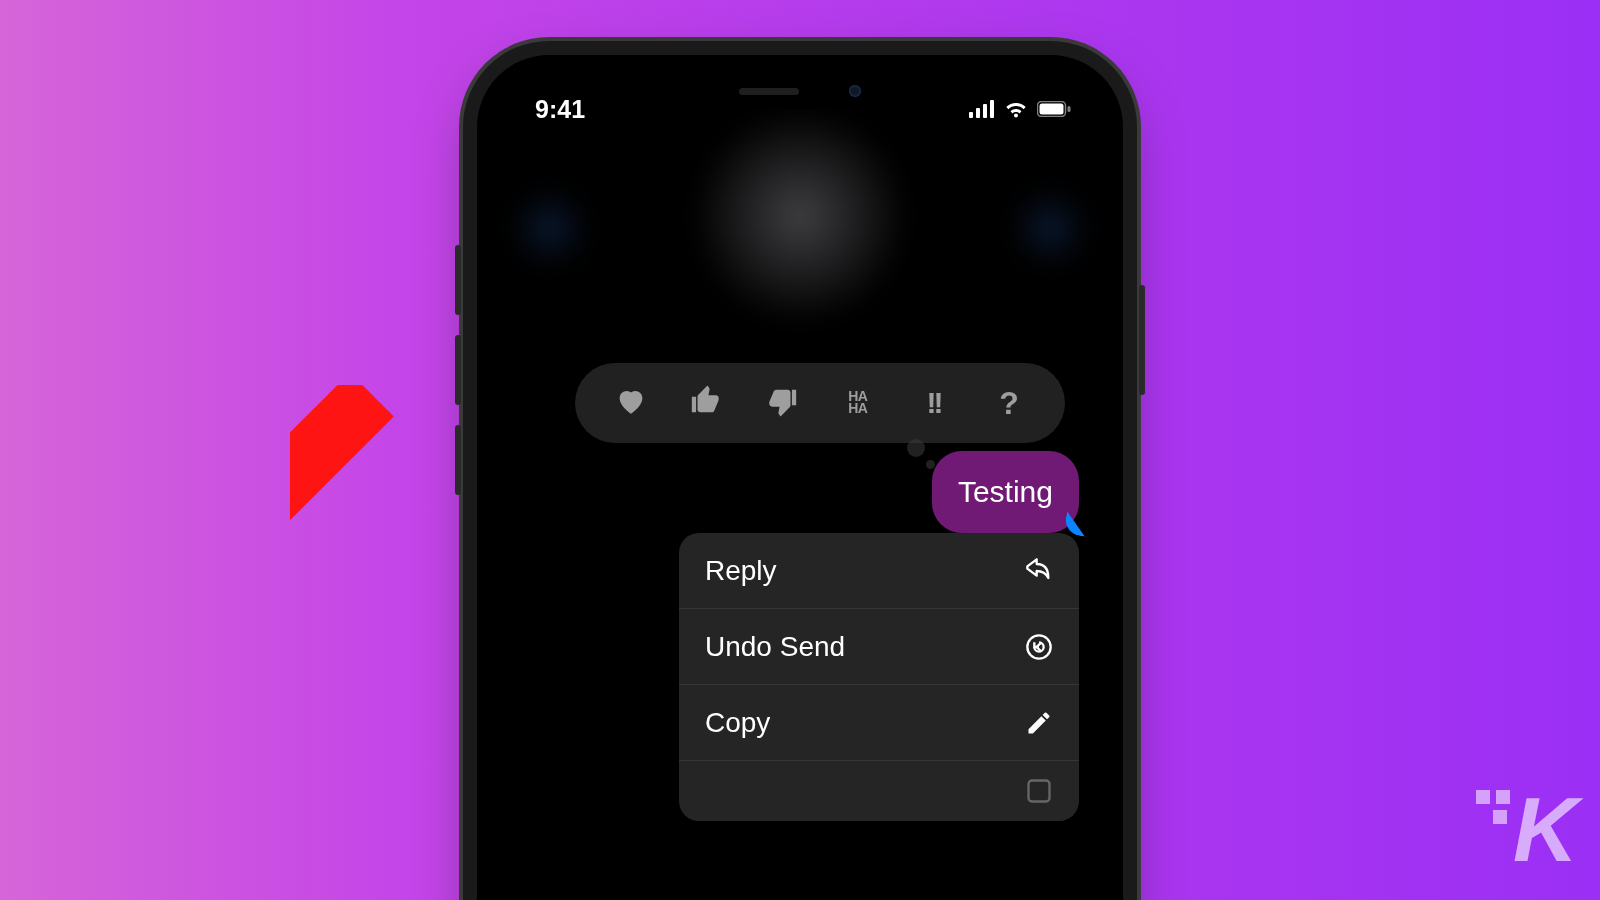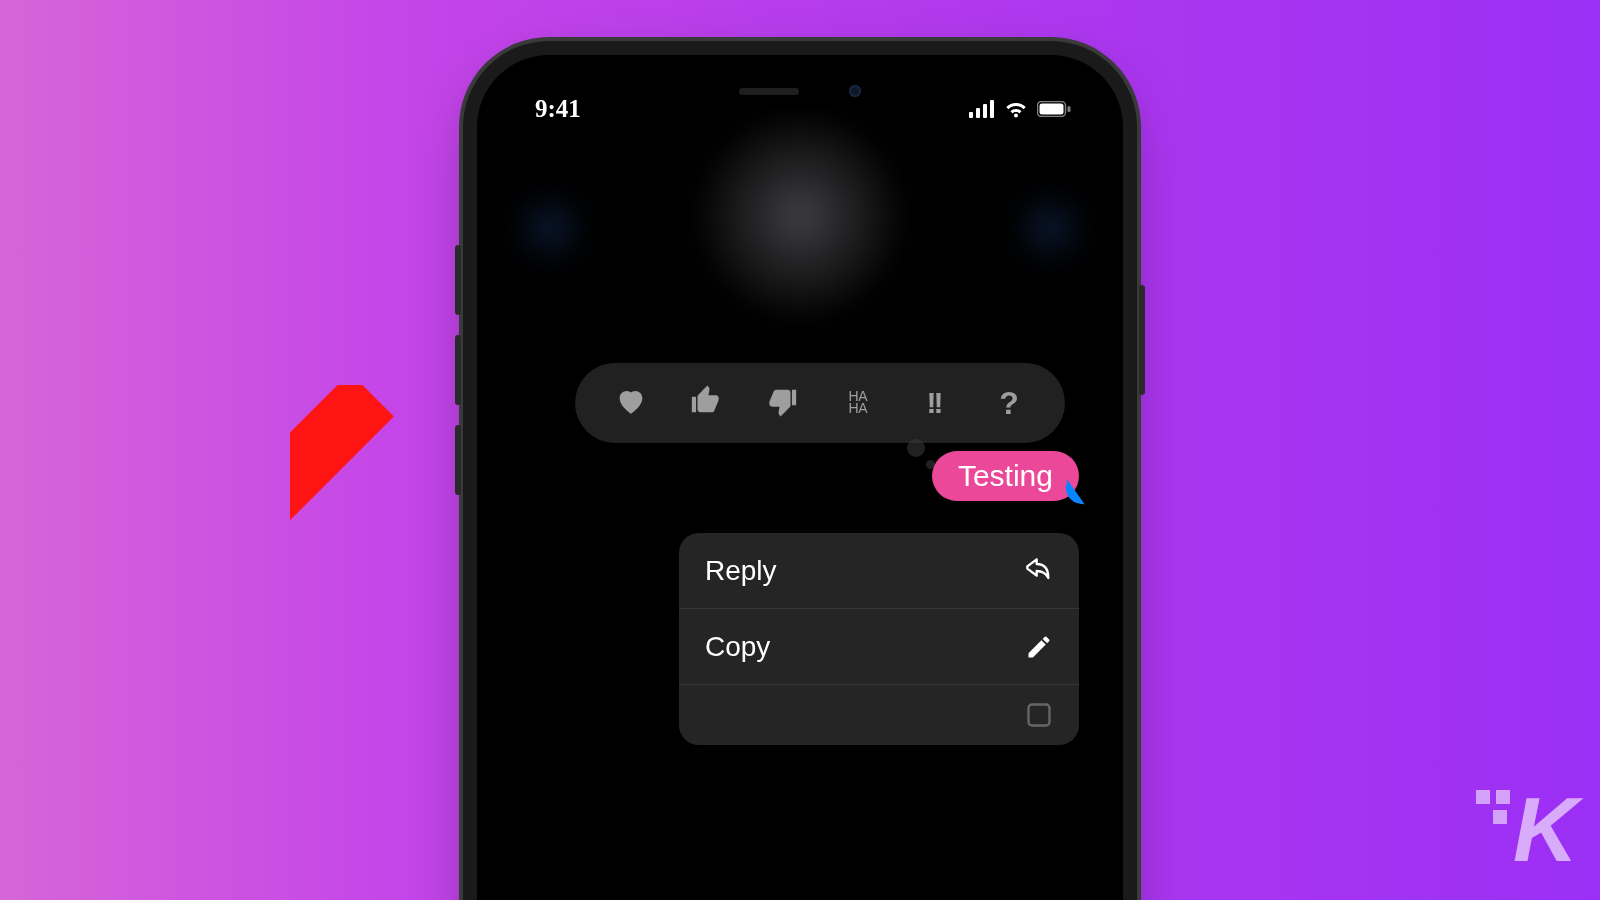--- a/index.html
+++ b/index.html
@@ -80,21 +80,20 @@
       left: 0; right: 0;
       height: 44px;
       display: flex;
       justify-content: space-between;
       align-items: center;
       padding: 0 34px 0 40px;
       color: #fff;
       font-weight: 600;
       font-size: 25px;
       z-index: 5;
-      font-family: Liberation Serif, serif;
     }
     .status-icons { display: flex; align-items: center; gap: 8px; }
     .status-icons svg { display: block; }
 
     
     .header-blur {
       position: absolute;
       top: 0; left: 0; right: 0;
       height: 260px;
       background: radial-gradient(circle at 50% 55%, rgba(180,180,190,0.35) 0%, rgba(0,0,0,0) 32%);
@@ -112,21 +111,21 @@
       height: 80px;
       background: rgba(60,60,60,0.55);
       border-radius: 40px;
       display: flex;
       align-items: center;
       justify-content: space-around;
       padding: 0 18px;
     }
     .tapback { color: #9e9e9e; display:flex; align-items:center; justify-content:center; width:40px; height:40px; }
     .tapback svg { width: 34px; height: 34px; }
-    .haha { font-weight: 400; font-size: 14px; line-height: 0.85; text-align:center; color:#9e9e9e; letter-spacing:-0.5px;}
+    .haha { font-weight: 700; font-size: 14px; line-height: 0.85; text-align:center; color:#9e9e9e; letter-spacing:-0.5px;}
     .bangs { font-weight: 900; font-size: 30px; color:#9e9e9e; letter-spacing:-3px;}
     .qmark { font-weight: 800; font-size: 32px; color:#9e9e9e;}
 
     .tapback-stem {
       position:absolute;
       bottom:-14px;
       right:140px;
       width:18px; height:18px;
       background: rgba(60,60,60,0.55);
       border-radius:50%;
@@ -138,24 +137,24 @@
       width:9px; height:9px;
       background: rgba(60,60,60,0.55);
       border-radius:50%;
     }
 
     
     .msg-bubble {
       position: absolute;
       top: 378px;
       right: 26px;
-      background: #ec4899;
+      background: #701a75;
       color: #fff;
       font-size: 30px;
-      padding: 8px 26px;
+      padding: 24px 26px;
       border-radius: 30px;
     }
     .msg-tail {
       position:absolute;
       bottom:-2px; right:-8px;
       width:22px; height:22px;
       background:#0a84ff;
       border-bottom-left-radius:16px;
       clip-path: polygon(0 0, 100% 100%, 0 100%);
       transform: rotate(10deg);
@@ -308,20 +307,32 @@
     <div class="context-menu">
       <div class="menu-item">
         <span class="menu-label">Reply</span>
         <span class="menu-icon">
           <svg viewBox="0 0 24 24" fill="none" stroke="#fff" stroke-width="2">
               <path d="M20 8l-8-6v4C4 6 2 12 2 18c2-4 6-6 10-6v4l8-6z" stroke-linejoin="round" transform="scale(-1,1) translate(-22,0)"></path>
             </svg>
         </span>
       </div>
       <div class="menu-item">
+        <span class="menu-label">Undo Send</span>
+        <span class="menu-icon">
+          <svg viewBox="0 0 24 24" fill="none" stroke="#fff" stroke-width="2">
+              <circle cx="12" cy="12" r="10"></circle>
+              <path d="M14 8l-4 4 4 4" fill="none"></path>
+              <path d="M10 12 A4 4 0 1 1 14 16" fill="none" opacity="0"></path>
+              <path d="M8 12a4 4 0 1 0 4-4"></path>
+              <polyline points="8,8 8,12 12,12" fill="none"></polyline>
+            </svg>
+        </span>
+      </div>
+      <div class="menu-item">
         <span class="menu-label">Copy</span>
         <span class="menu-icon">
           <svg viewBox="0 0 24 24" fill="#fff">
               <path d="M3 17.25V21h3.75L17.8 9.94l-3.75-3.75L3 17.25zM20.7 7.04a1 1 0 0 0 0-1.41l-2.34-2.34a1 1 0 0 0-1.41 0l-1.83 1.83 3.75 3.75 1.83-1.83z"></path>
             </svg>
         </span>
       </div>
       <div class="menu-item partial">
         <span class="menu-label"></span>
         <span class="menu-icon">

